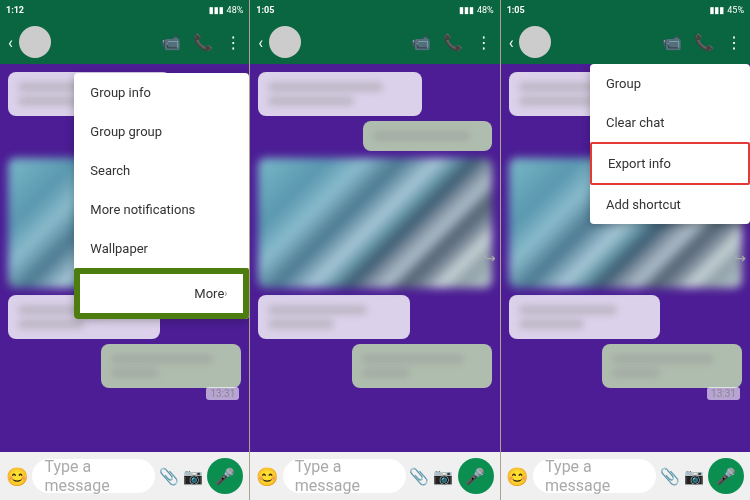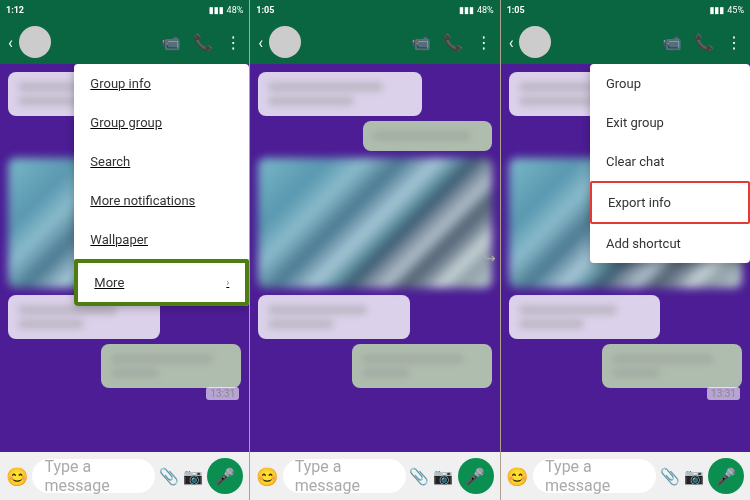--- a/index.html
+++ b/index.html
@@ -272,37 +272,37 @@
           <div style="width: 60%; background: rgba(200,230,180,0.8); border-radius: 8px; padding: 6px 10px;">
             <div class="blur-line" style="width: 85%;"></div>
             <div class="blur-line" style="width: 40%;"></div>
           </div>
           <span class="forward-icon">↪</span>
         </div>
       </div>
       <div class="timestamp">13:31</div>
     </div>
 
-    <div class="dropdown-menu" style="width: 175px; right: 0; top: 0; text-decoration: underline;">
+    <div class="dropdown-menu" style="width: 175px; right: 0; top: 9px;">
       <div class="menu-item">
         <span>Group info</span>
       </div>
       <div class="menu-item">
         <span>Group group</span>
       </div>
       <div class="menu-item">
         <span>Search</span>
       </div>
       <div class="menu-item">
         <span>More notifications</span>
       </div>
       <div class="menu-item">
         <span>Wallpaper</span>
       </div>
-      <div class="menu-item highlighted" style="border: 4px solid #4d7c0f; border-radius: 2px;">
+      <div class="menu-item highlighted" style="border: 6px solid #4d7c0f; border-radius: 2px; justify-content: flex-end;">
         <span>More</span>
         <span class="menu-chevron">›</span>
       </div>
     </div>
   </div>
 
   <div class="input-bar">
     <span class="input-emoji">😊</span>
     <div class="message-input">
       <span>Type a message</span>
@@ -428,23 +428,20 @@
         </div>
       </div>
       <div class="timestamp">13:31</div>
     </div>
 
     <div class="dropdown-menu" style="width: 160px; right: 0; top: 0;">
       <div class="menu-item">
         <span>Group</span>
       </div>
       <div class="menu-item">
-        <span>Exit group</span>
-      </div>
-      <div class="menu-item">
         <span>Clear chat</span>
       </div>
       <div class="menu-item" style="border: 2px solid #e53935; border-radius: 2px;">
         <span>Export info</span>
       </div>
       <div class="menu-item">
         <span>Add shortcut</span>
       </div>
     </div>
   </div>

